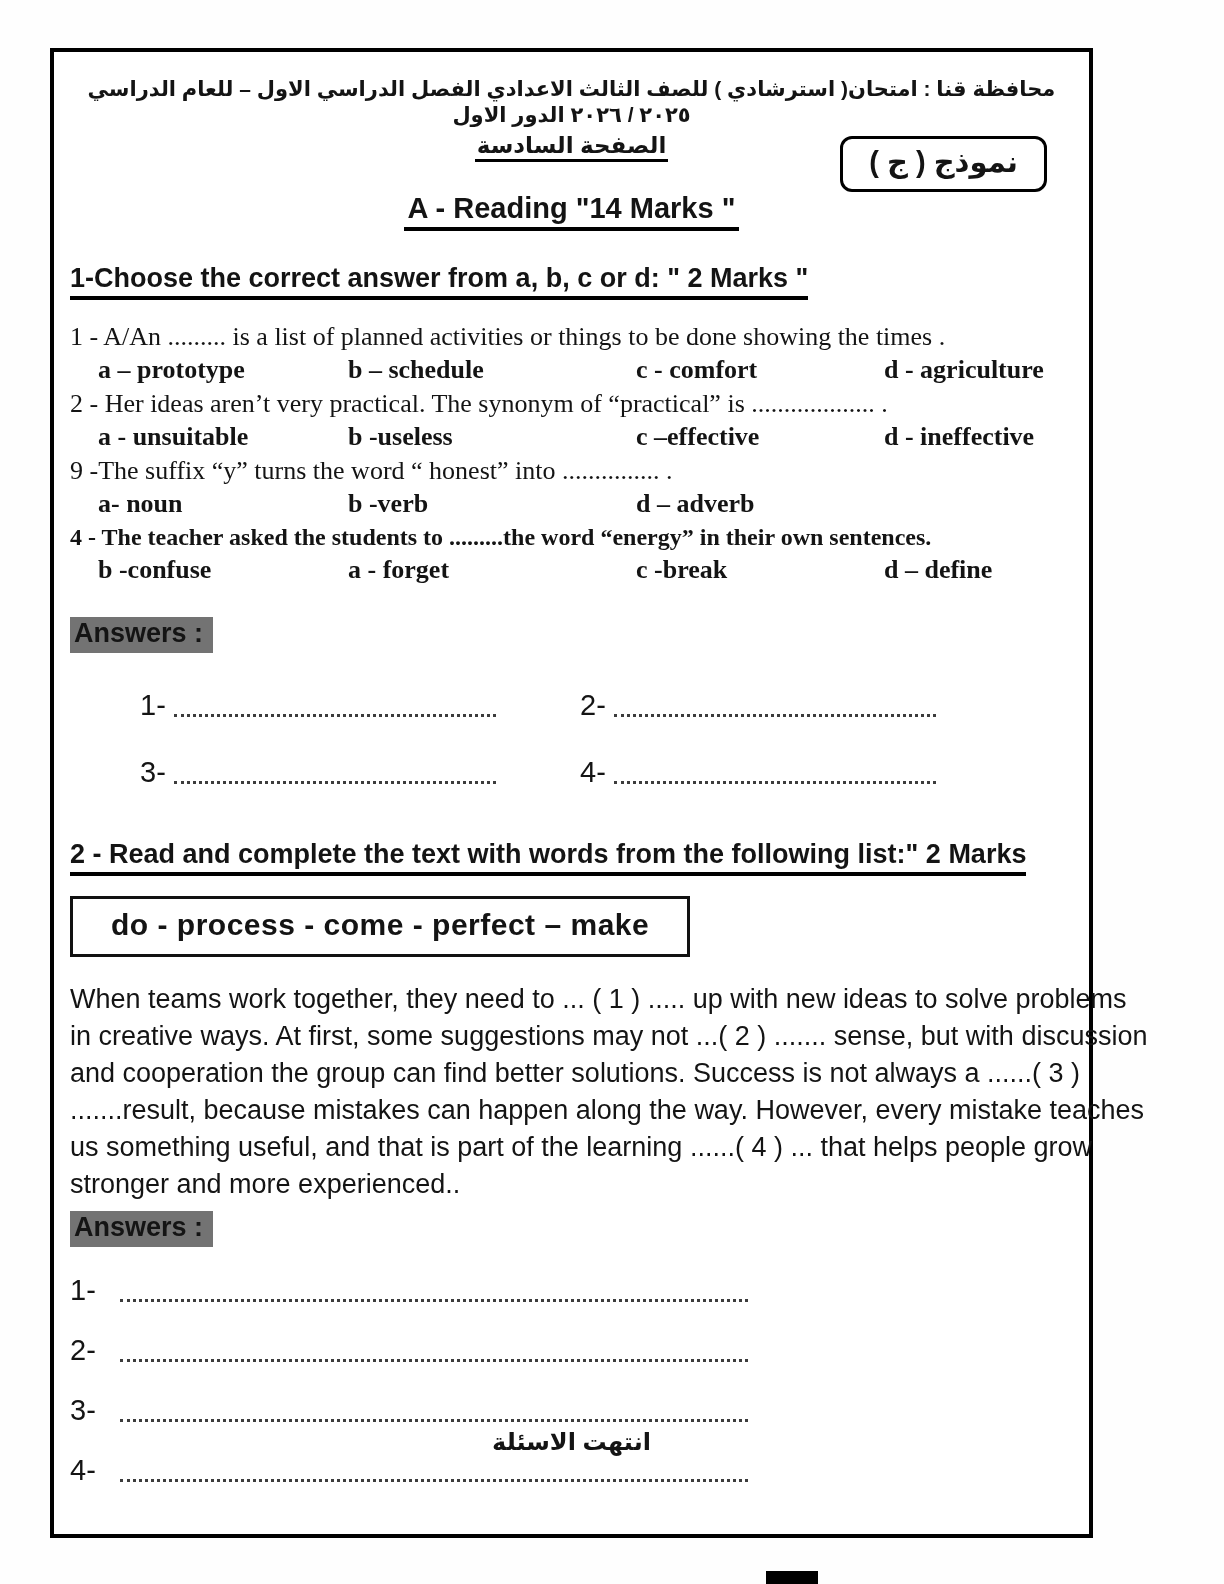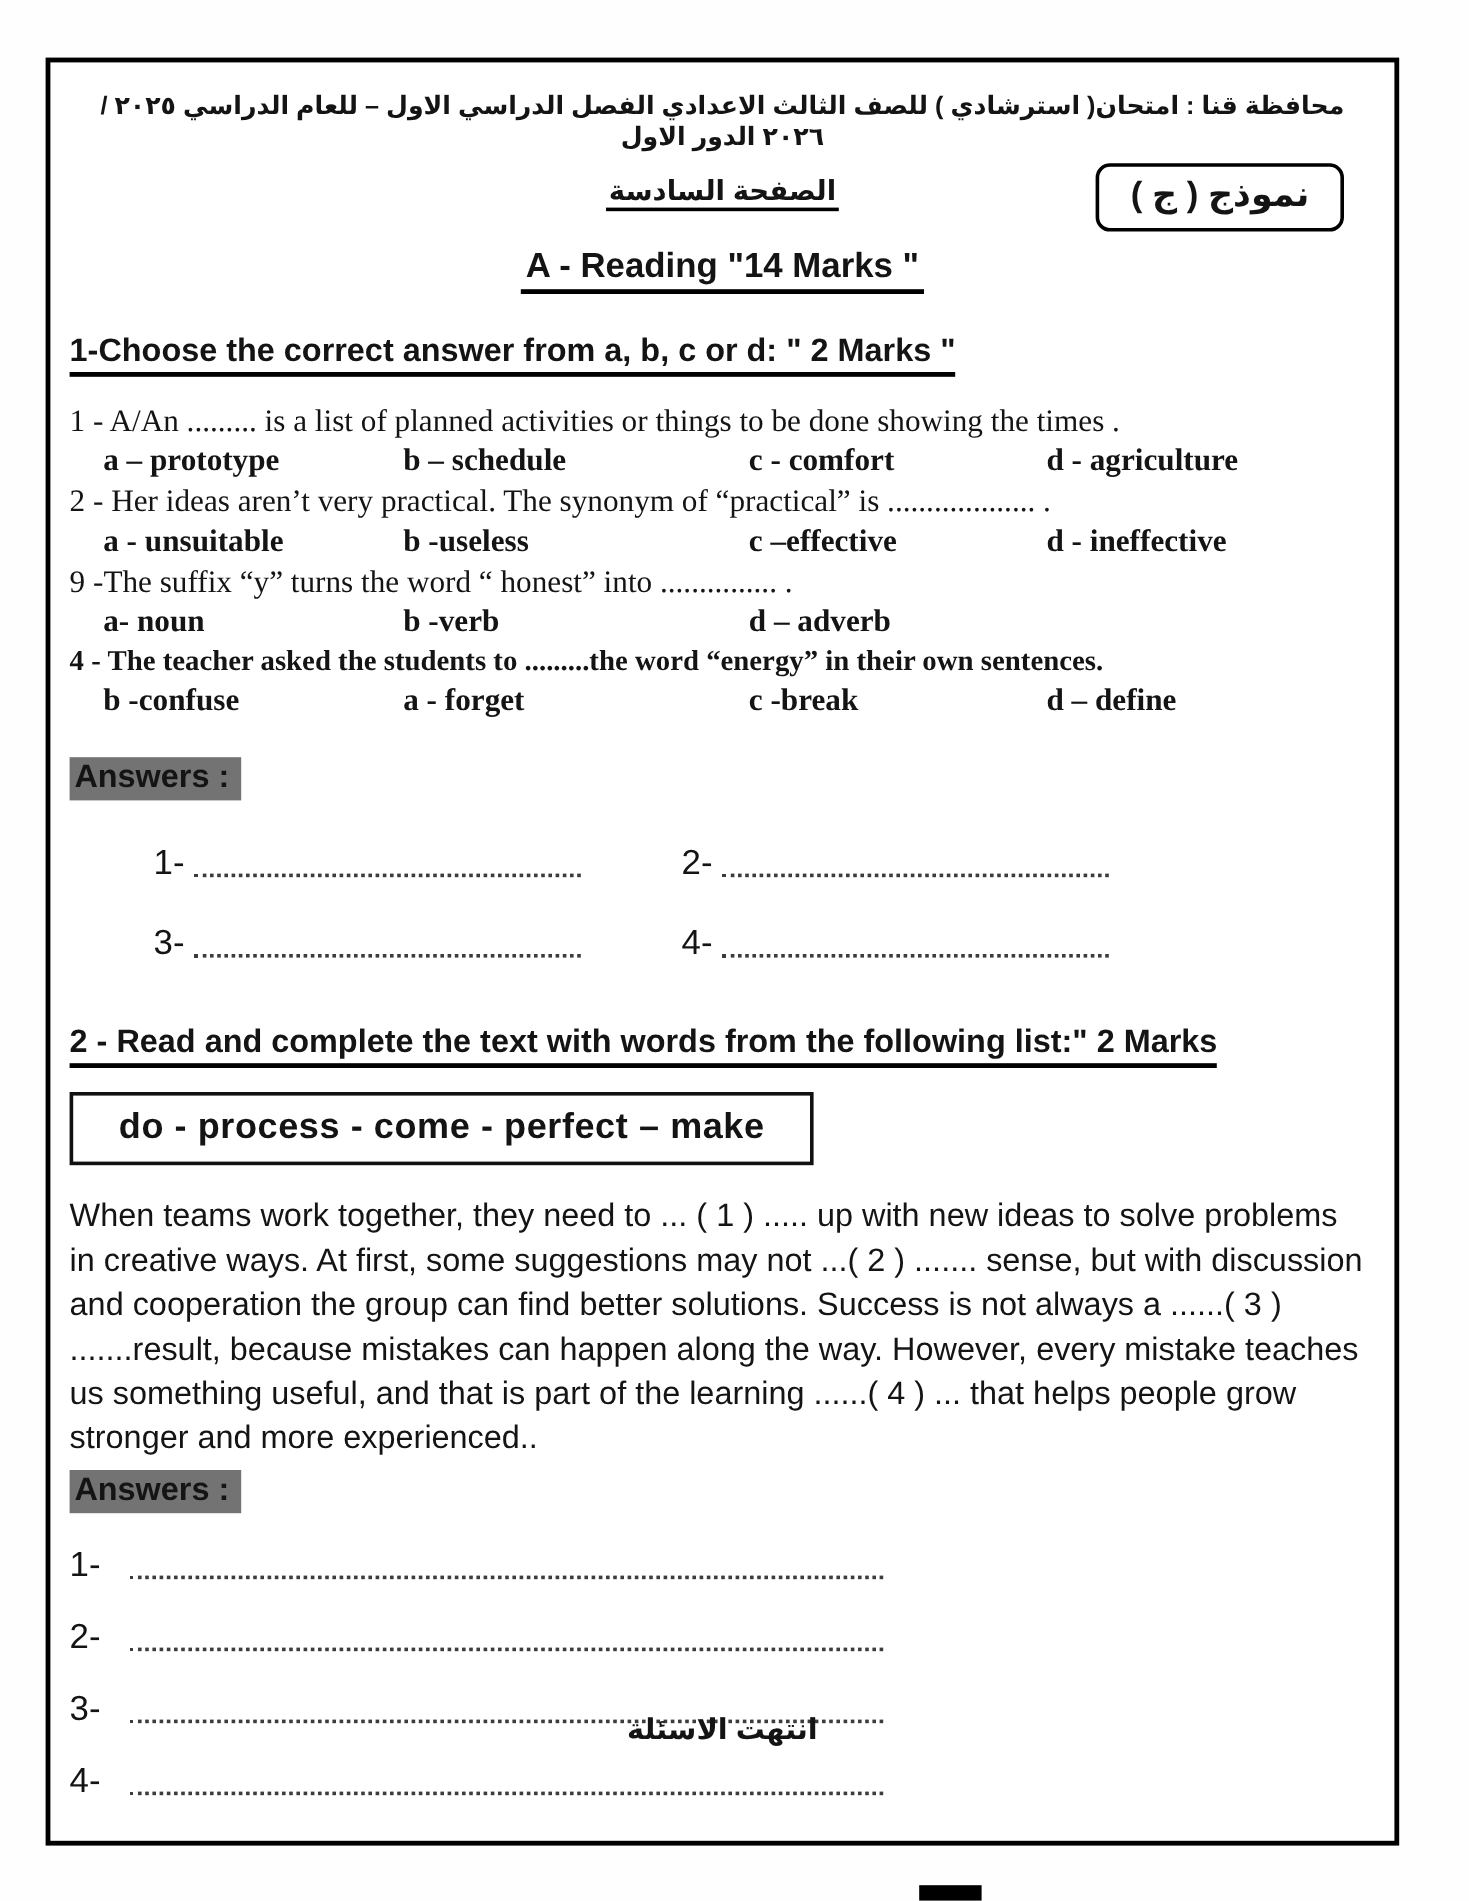--- a/index.html
+++ b/index.html
@@ -7,37 +7,37 @@
   body {
     width:1224px; height:1584px;
     font-family:"Liberation Sans","DejaVu Sans",sans-serif;
     color:#141414;
     position:relative;
     overflow:hidden;
   }
   .page { position:absolute; inset:0; background:#fefefe; }
 
   .sheet {
-    position:absolute; left:38px; top:48px;
-    width:1128px; height:1490px;
+    position:absolute; left:50px; top:48px;
+    width:1043px; height:1490px;
     border:4px solid #000;
     background:#fff;
     padding:18px 16px 0 16px;
   }
 
   
   .hdr-line1 {
     direction:rtl; text-align:center;
     font-weight:bold; font-size:21px; line-height:26px;
     margin-top:6px;
   }
   .hdr-line2 {
     direction:rtl; text-align:center;
     font-weight:bold; font-size:23px; line-height:30px;
-    margin-top:16px;
+    margin-top:2px;
   }
   .hdr-line2 span { border-bottom:3px solid #000; padding:0 2px 1px 2px; }
 
   .model-box {
     position:absolute; top:84px; right:42px;
     border:3px solid #000; border-radius:12px;
     padding:6px 26px 10px 26px;
     direction:rtl; font-weight:bold; font-size:29px;
     background:#fff;
   }

